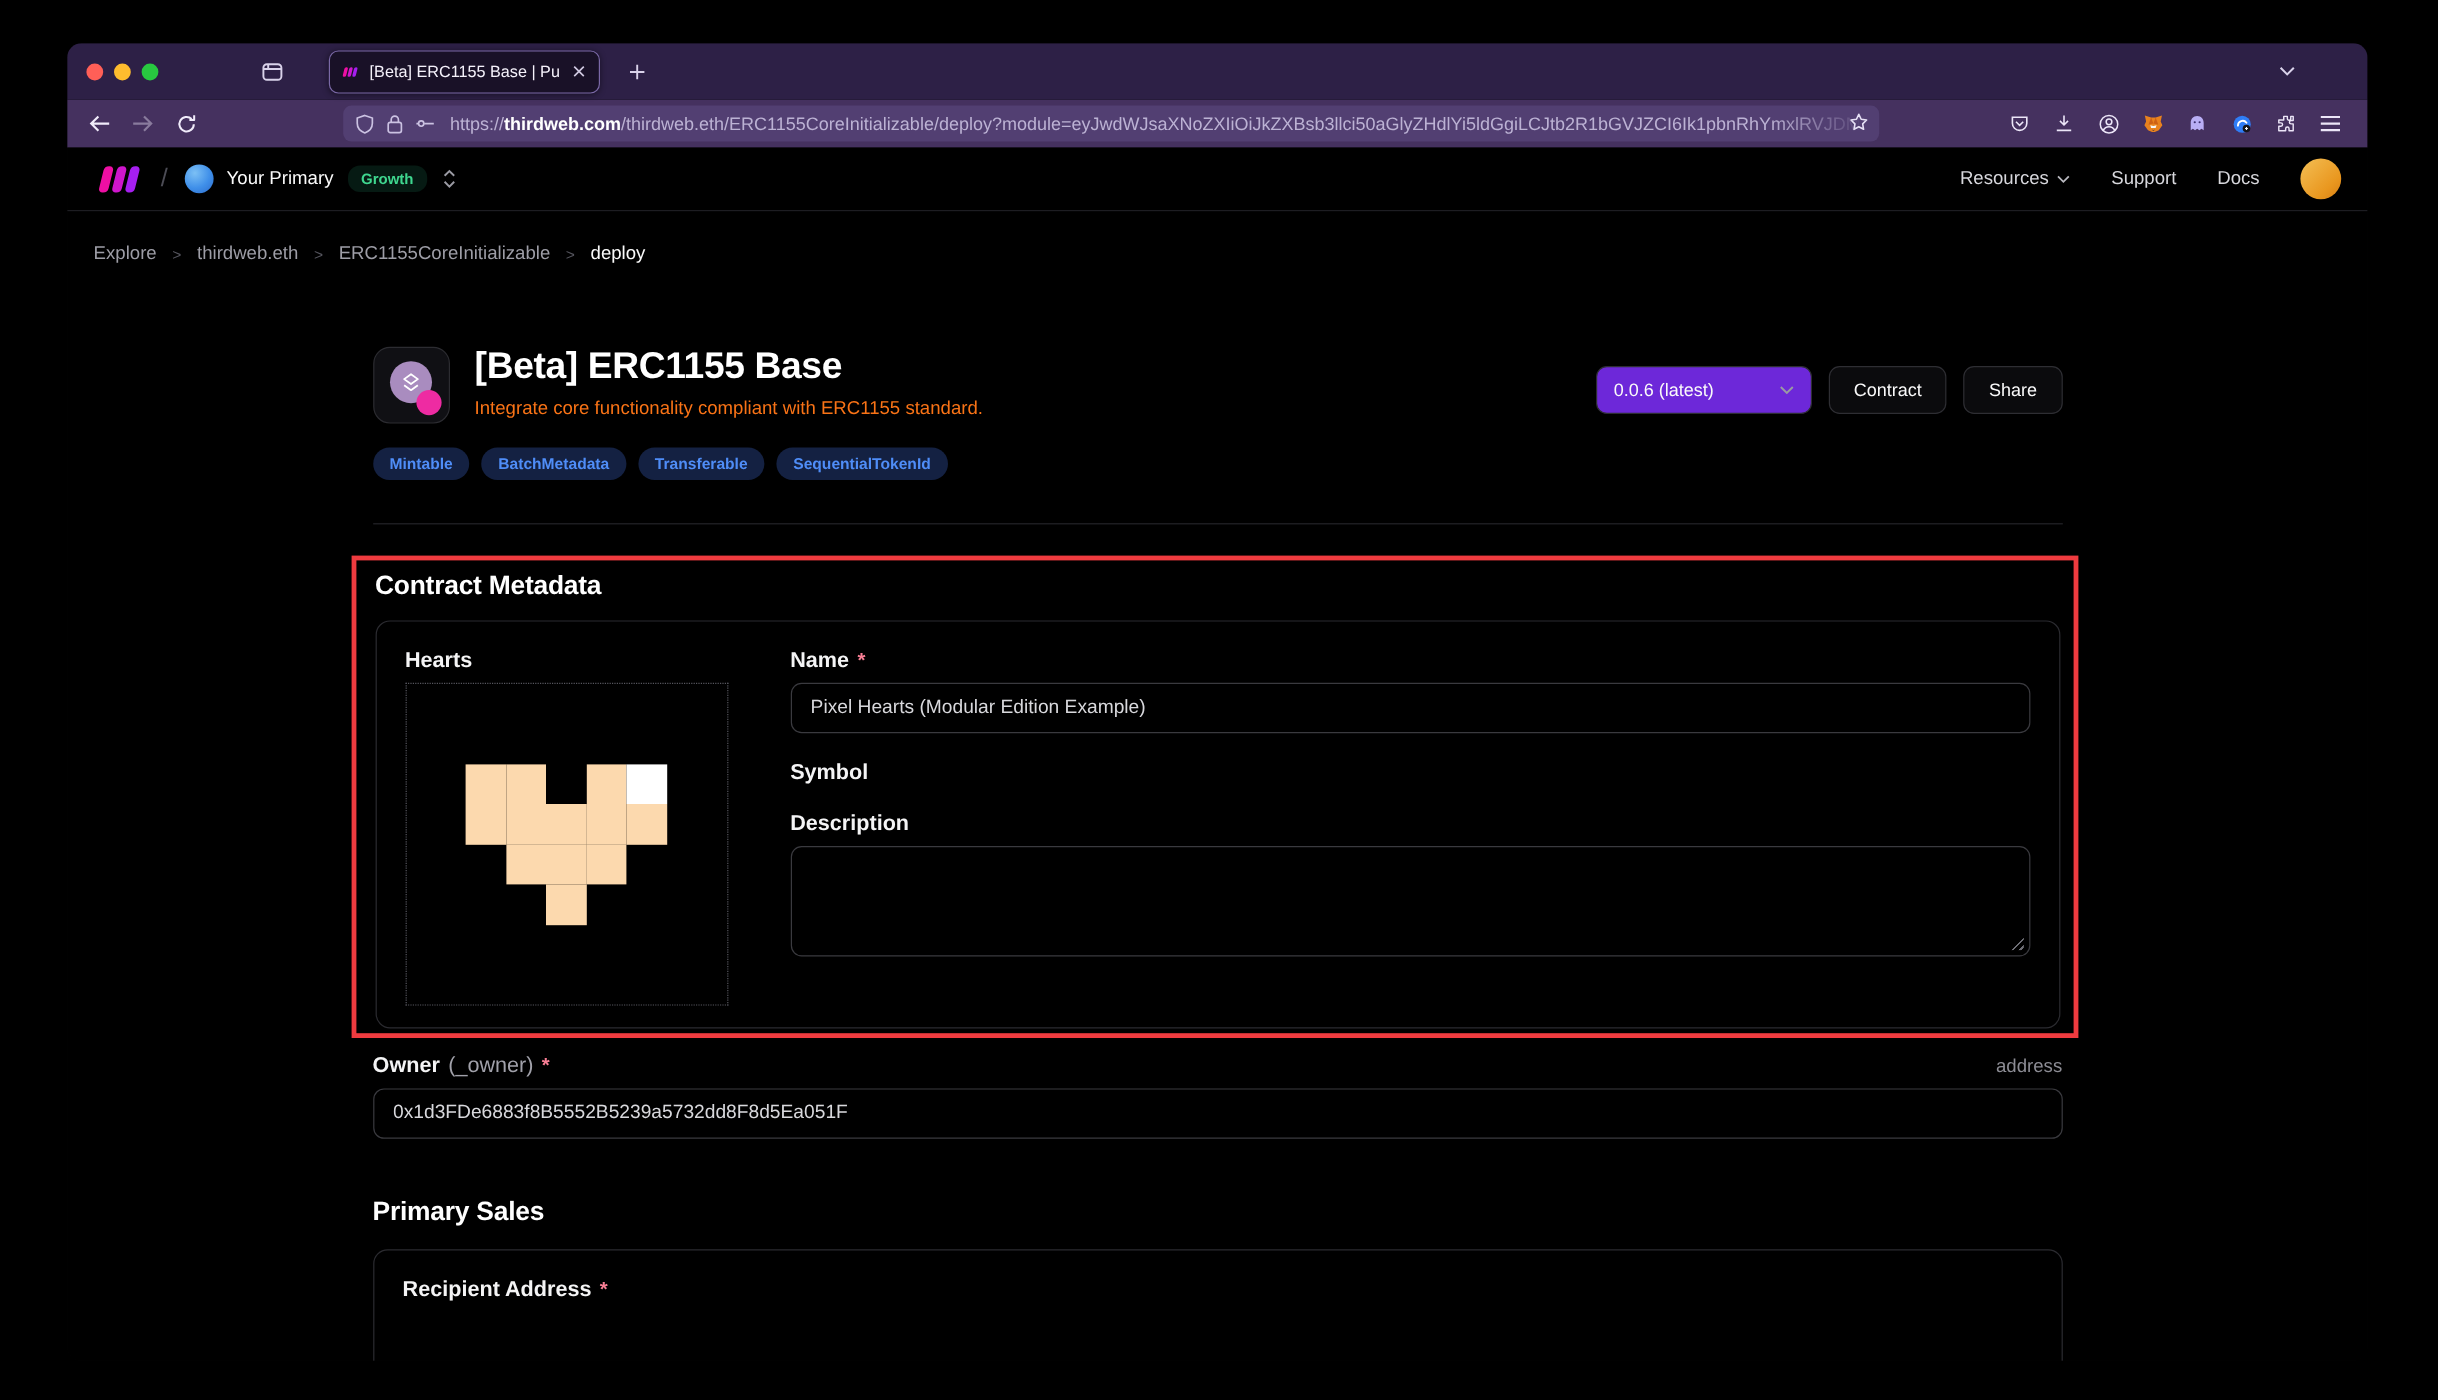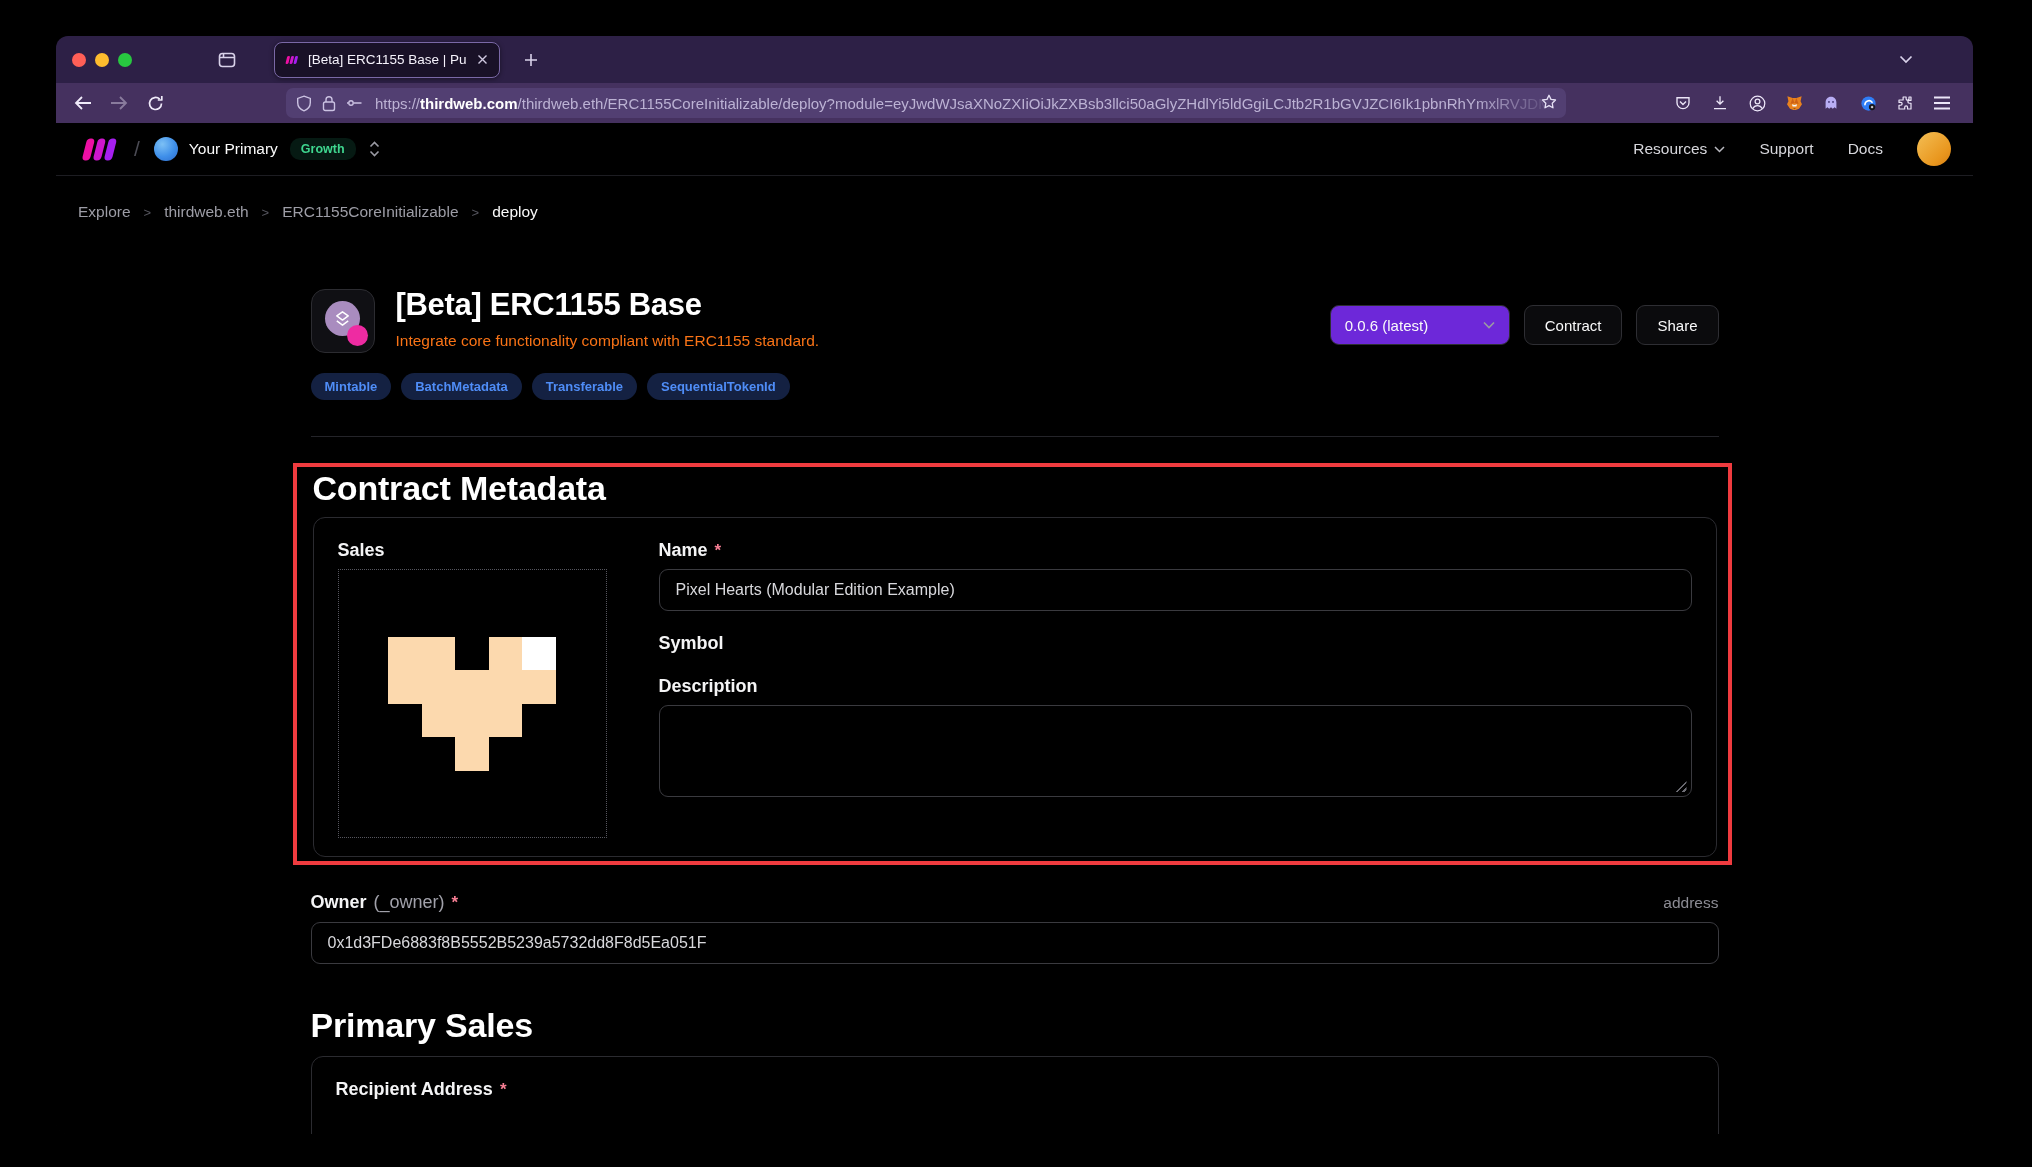--- a/index.html
+++ b/index.html
@@ -82,21 +82,21 @@
 
   .badges { display:flex; gap:10px; margin-top:20px; }
   .badge { background:#142142; color:#4f8df7; font-size:13px; font-weight:700;
            padding:6px 14px; border-radius:999px; }
 
   .divider { height:1px; background:#242429; margin-top:36px; }
 
   .annotated { position:relative; margin-top:26px; padding:10px 2px 8px; }
   .red-frame { position:absolute; top:0; bottom:0; left:-18px; right:-13px;
                border:4px solid #ef3b3f; pointer-events:none; z-index:5; }
-  .section-heading { font-size:34px; font-weight:700; color:#fff; line-height:30px; letter-spacing:-.2px; }
+  .section-heading { font-size:22px; font-weight:700; color:#fff; line-height:30px; letter-spacing:-.2px; }
 
   .panel { margin-top:14px; border:1px solid #2b2b30; border-radius:12px;
            padding:22px 24px 18px; display:flex; gap:52px; }
   .field-label { font-size:18px; font-weight:700; color:#f4f4f5; }
   .label-row { display:flex; align-items:baseline; gap:7px; margin-bottom:8px; }
   .req { color:#f87f95; font-size:17px; font-weight:700; }
   .param { color:#a1a1aa; font-weight:400; font-size:18px; }
 
   .dropzone { width:269px; height:269px; border:1px dotted #56565e; display:grid; place-items:center; }
   .pixel-heart { display:grid; grid-template-columns:repeat(5,33.5px); grid-auto-rows:33.5px; }
@@ -105,21 +105,21 @@
   .field + .field { margin-top:22px; }
   .text-input { width:100%; height:42px; background:transparent; border:1px solid #3a3a3f;
                 border-radius:9px; color:#d8d8dc; font-size:16px; padding:0 16px;
                 font-family:"Liberation Sans", sans-serif; outline:none; }
   .textarea-wrap { position:relative; }
   textarea.text-input { height:92px; padding-top:11px; resize:none; display:block; }
   .resize-corner { position:absolute; right:5px; bottom:5px; width:11px; height:11px;
                    background:repeating-linear-gradient(135deg, transparent 0 3px, #6e6e75 3px 4.5px);
                    clip-path:polygon(100% 0, 100% 100%, 0 100%); pointer-events:none; }
 
-  .owner-block { margin-top:27px; }
+  .owner-block { margin-top:12px; }
   .owner-label-row { display:flex; align-items:baseline; gap:7px; }
   .type-hint { margin-left:auto; color:#8c8c94; font-size:15.5px; font-weight:400; }
   .owner-block .text-input { margin-top:9px; }
 
   .primary-heading { margin-top:46px; }
   .panel2 { margin-top:16px; border:1px solid #2b2b30; border-radius:12px; padding:22px 24px; height:170px; }
 
   svg { display:block; }
 </style>
 </head>
@@ -346,21 +346,21 @@
 
       <div class="divider"></div>
 
       <div class="annotated">
         <div class="red-frame"></div>
         <div class="section-heading">Contract Metadata</div>
 
         <div class="panel">
           <div>
             <div class="label-row">
-              <span class="field-label">Sales</span>
+              <span class="field-label">Hearts</span>
             </div>
             <div class="dropzone">
               <div class="pixel-heart">
                   <div style="background: rgb(252, 217, 174);"></div>
                   <div style="background: rgb(252, 217, 174);"></div>
                   <div style="background: transparent;"></div>
                   <div style="background: rgb(252, 217, 174);"></div>
                   <div style="background: rgb(255, 255, 255);"></div>
                   <div style="background: rgb(252, 217, 174);"></div>
                   <div style="background: rgb(252, 217, 174);"></div>

